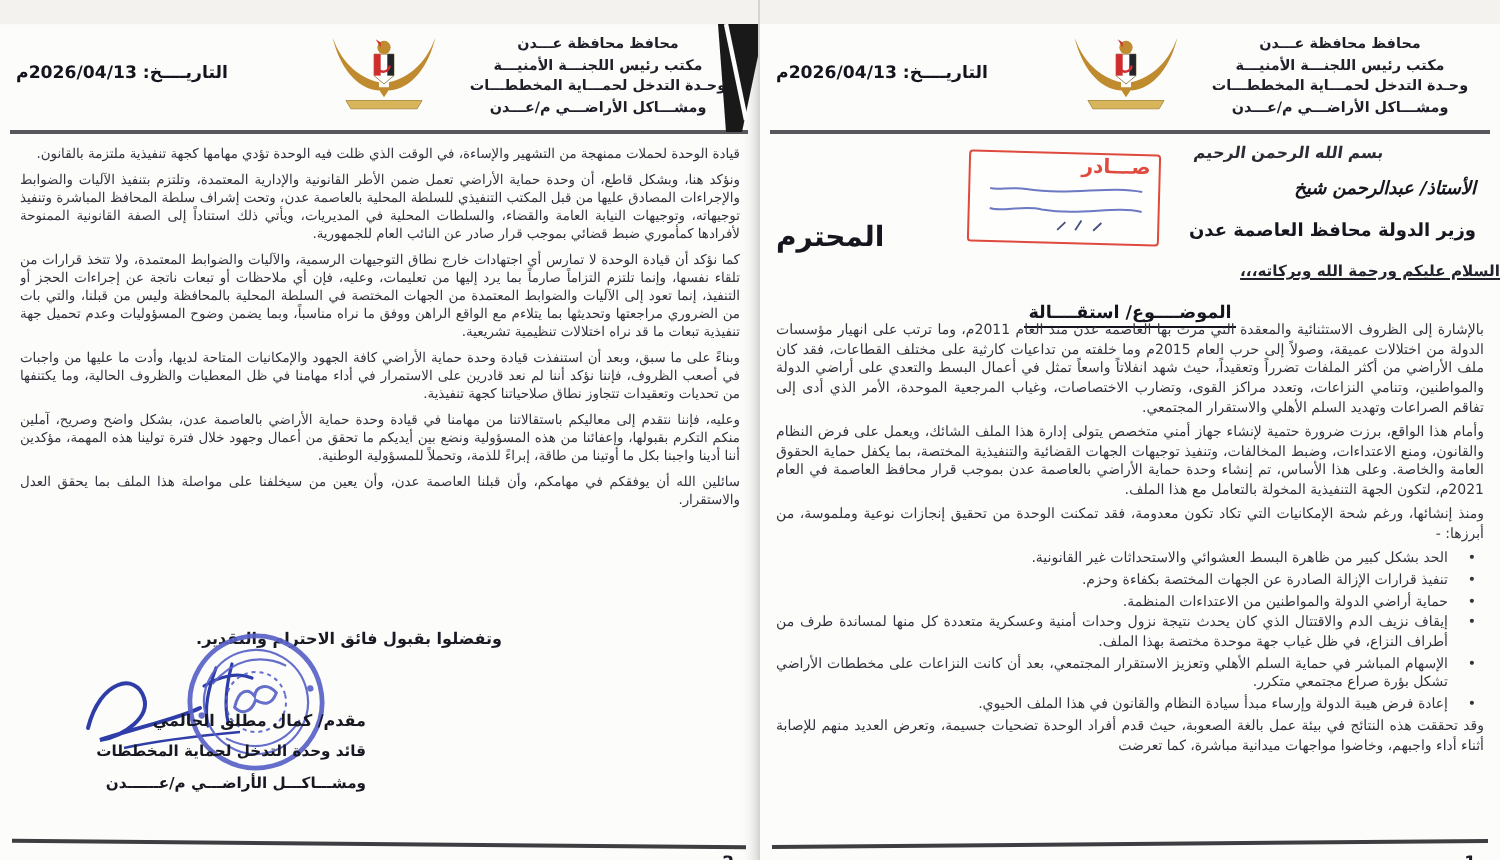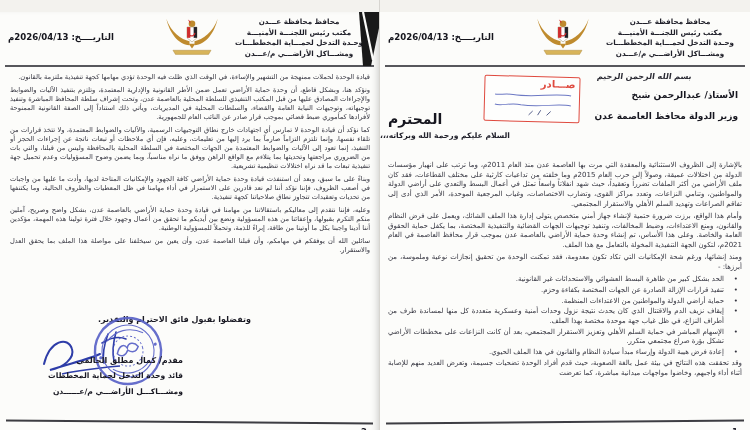--- a/index.html
+++ b/index.html
@@ -20,25 +20,25 @@
   .hdr-rule{position:absolute;top:53px;left:5px;right:5px;height:2px;background:#57575c;}
 
   
   .bismillah{position:absolute;top:60px;right:58px;font-size:8px;font-weight:bold;
              color:#2c2c35;transform:skewX(-8deg);letter-spacing:.3px;}
   .sadir-stamp{position:absolute;top:64px;left:104px;width:96px;height:46px;
                border:1.6px solid #df4a3f;border-radius:2px;transform:rotate(1.5deg);
                background:rgba(255,255,255,.6);padding:1px 4px;box-sizing:border-box;}
   .sadir-title{font-size:10px;font-weight:bold;color:#df4a3f;line-height:12px;
                letter-spacing:2px;text-align:right;}
-  .addr-name{position:absolute;top:78px;right:12px;font-size:9px;font-weight:bold;color:#16161f;}
+  .addr-name{position:absolute;top:78px;right:12px;font-size:9px;font-weight:bold;color:#16161f;font-style:italic;}
   .addr-title{position:absolute;top:99px;right:12px;font-size:9px;font-weight:bold;color:#16161f;}
   .honorific{position:absolute;top:99px;left:8px;font-size:14px;font-weight:bold;color:#16161f;}
-  .greeting{position:absolute;top:119px;left:0;right:0;text-align:left;
-            font-size:7.6px;font-weight:bold;color:#23232d;}
+  .greeting{position:absolute;top:119px;left:0;right:0;text-align:right;
+            font-size:7.6px;font-weight:bold;color:#23232d;text-decoration:underline;}
   .subject{position:absolute;top:132px;left:0;right:0;text-align:center;}
   .subject span{font-size:8.8px;font-weight:bold;color:#15151e;
                 border-bottom:1.4px solid #15151e;padding:0 2px 1px;}
 
   
   .body1{position:absolute;top:149px;right:8px;left:8px;bottom:26px;overflow:hidden;
          text-align:justify;font-size:7px;line-height:9.7px;color:#34343f;}
   .body1 p{margin:0 0 2.5px;}
   .body2{position:absolute;top:61px;right:9px;left:10px;height:244px;overflow:hidden;
          text-align:justify;font-size:6.7px;line-height:9px;color:#34343f;}
@@ -102,20 +102,23 @@
         <path d="M80 5 C64 2 44 8 22 5 C14 4 8 6 4 5" fill="none" stroke="#6d79c4" stroke-width="1"></path>
         <path d="M80 15 C66 12 50 18 30 15 C20 13 10 17 4 15" fill="none" stroke="#6d79c4" stroke-width="1"></path>
         <path d="M60 21 L56 25 M50 20 L47 25 M42 21 L38 25" fill="none" stroke="#46507f" stroke-width=".9"></path>
       </svg>
     </div>
 
     <div class="addr-name">الأستاذ/ عبدالرحمن شيخ</div>
     <div class="addr-title">وزير الدولة محافظ العاصمة عدن</div>
     <div class="honorific">المحترم</div>
     <div class="greeting">السلام عليكم ورحمة الله وبركاته،،،</div>
+    <div class="subject">
+      <span>الموضــــوع/ استقــــالة</span>
+    </div>
 
     <div class="body1">
       <p>بالإشارة إلى الظروف الاستثنائية والمعقدة التي مرت بها العاصمة عدن منذ العام 2011م، وما ترتب على انهيار مؤسسات الدولة من اختلالات عميقة، وصولاً إلى حرب العام 2015م وما خلفته من تداعيات كارثية على مختلف القطاعات، فقد كان ملف الأراضي من أكثر الملفات تضرراً وتعقيداً، حيث شهد انفلاتاً واسعاً تمثل في أعمال البسط والتعدي على أراضي الدولة والمواطنين، وتنامي النزاعات، وتعدد مراكز القوى، وتضارب الاختصاصات، وغياب المرجعية الموحدة، الأمر الذي أدى إلى تفاقم الصراعات وتهديد السلم الأهلي والاستقرار المجتمعي.</p>
       <p>وأمام هذا الواقع، برزت ضرورة حتمية لإنشاء جهاز أمني متخصص يتولى إدارة هذا الملف الشائك، ويعمل على فرض النظام والقانون، ومنع الاعتداءات، وضبط المخالفات، وتنفيذ توجيهات الجهات القضائية والتنفيذية المختصة، بما يكفل حماية الحقوق العامة والخاصة. وعلى هذا الأساس، تم إنشاء وحدة حماية الأراضي بالعاصمة عدن بموجب قرار محافظ العاصمة في العام 2021م، لتكون الجهة التنفيذية المخولة بالتعامل مع هذا الملف.</p>
       <p>ومنذ إنشائها، ورغم شحة الإمكانيات التي تكاد تكون معدومة، فقد تمكنت الوحدة من تحقيق إنجازات نوعية وملموسة، من أبرزها: -</p>
       <ul class="blist">
         <li>الحد بشكل كبير من ظاهرة البسط العشوائي والاستحداثات غير القانونية.</li>
         <li>تنفيذ قرارات الإزالة الصادرة عن الجهات المختصة بكفاءة وحزم.</li>
         <li>حماية أراضي الدولة والمواطنين من الاعتداءات المنظمة.</li>
         <li>إيقاف نزيف الدم والاقتتال الذي كان يحدث نتيجة نزول وحدات أمنية وعسكرية متعددة كل منها لمساندة طرف من أطراف النزاع، في ظل غياب جهة موحدة مختصة بهذا الملف.</li>

